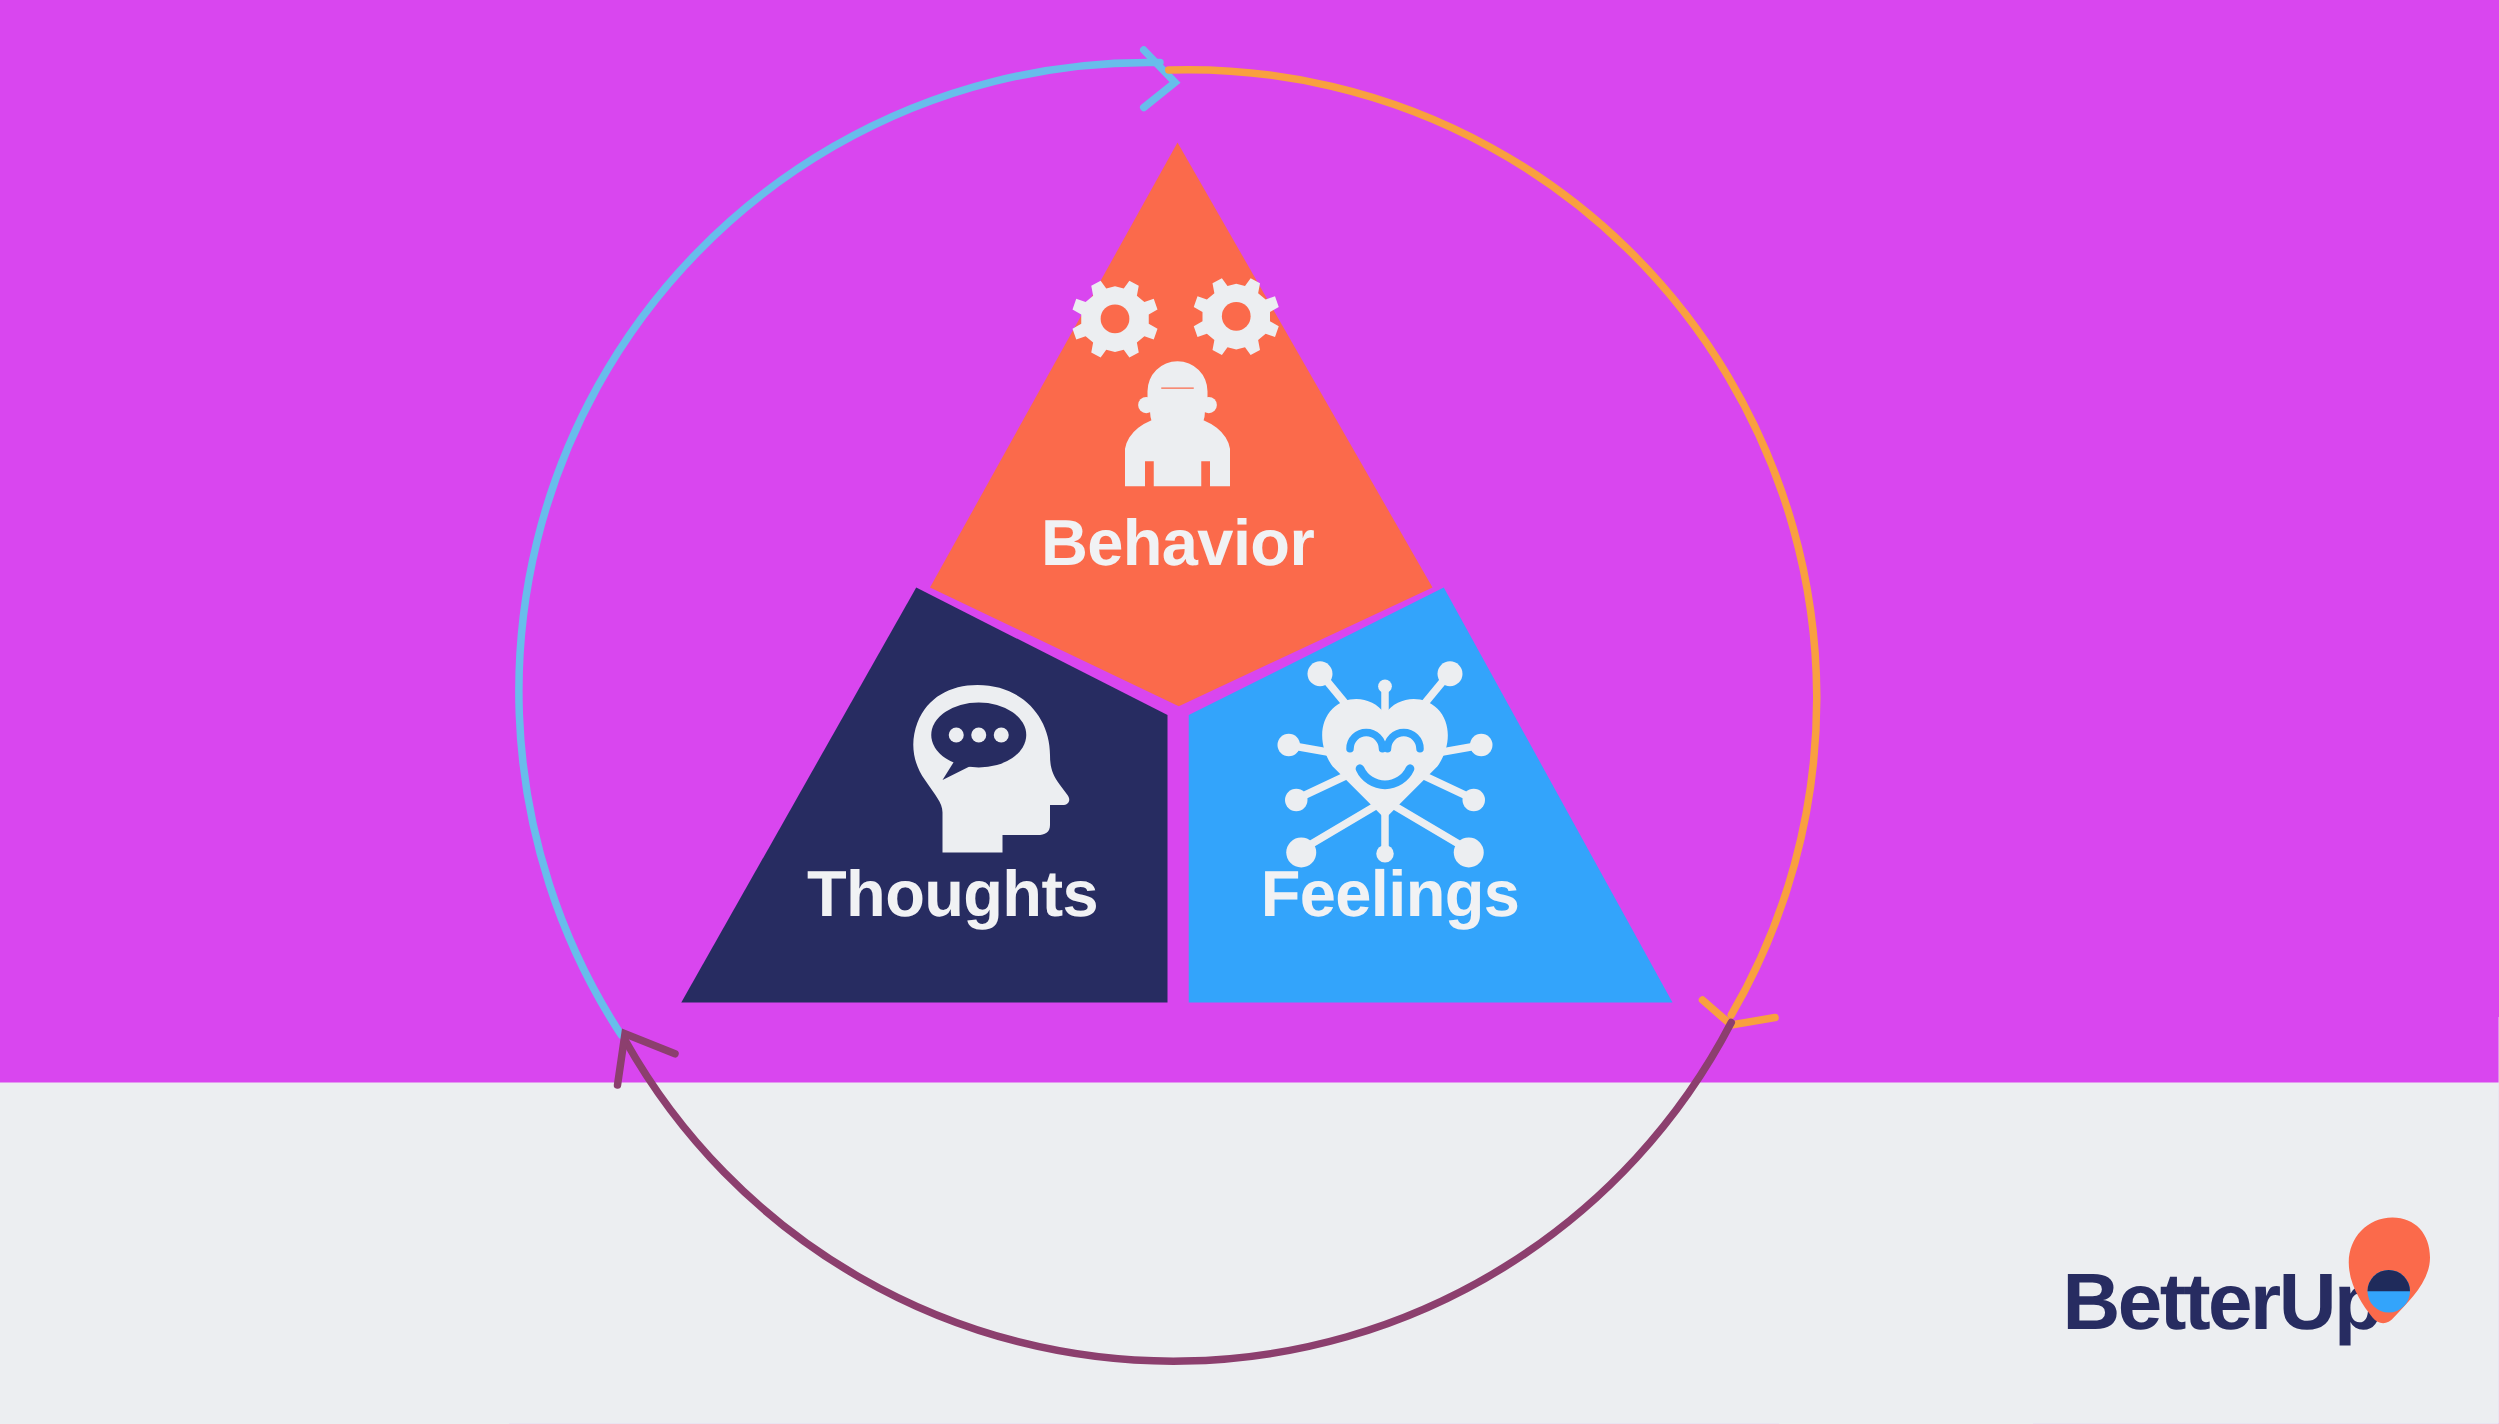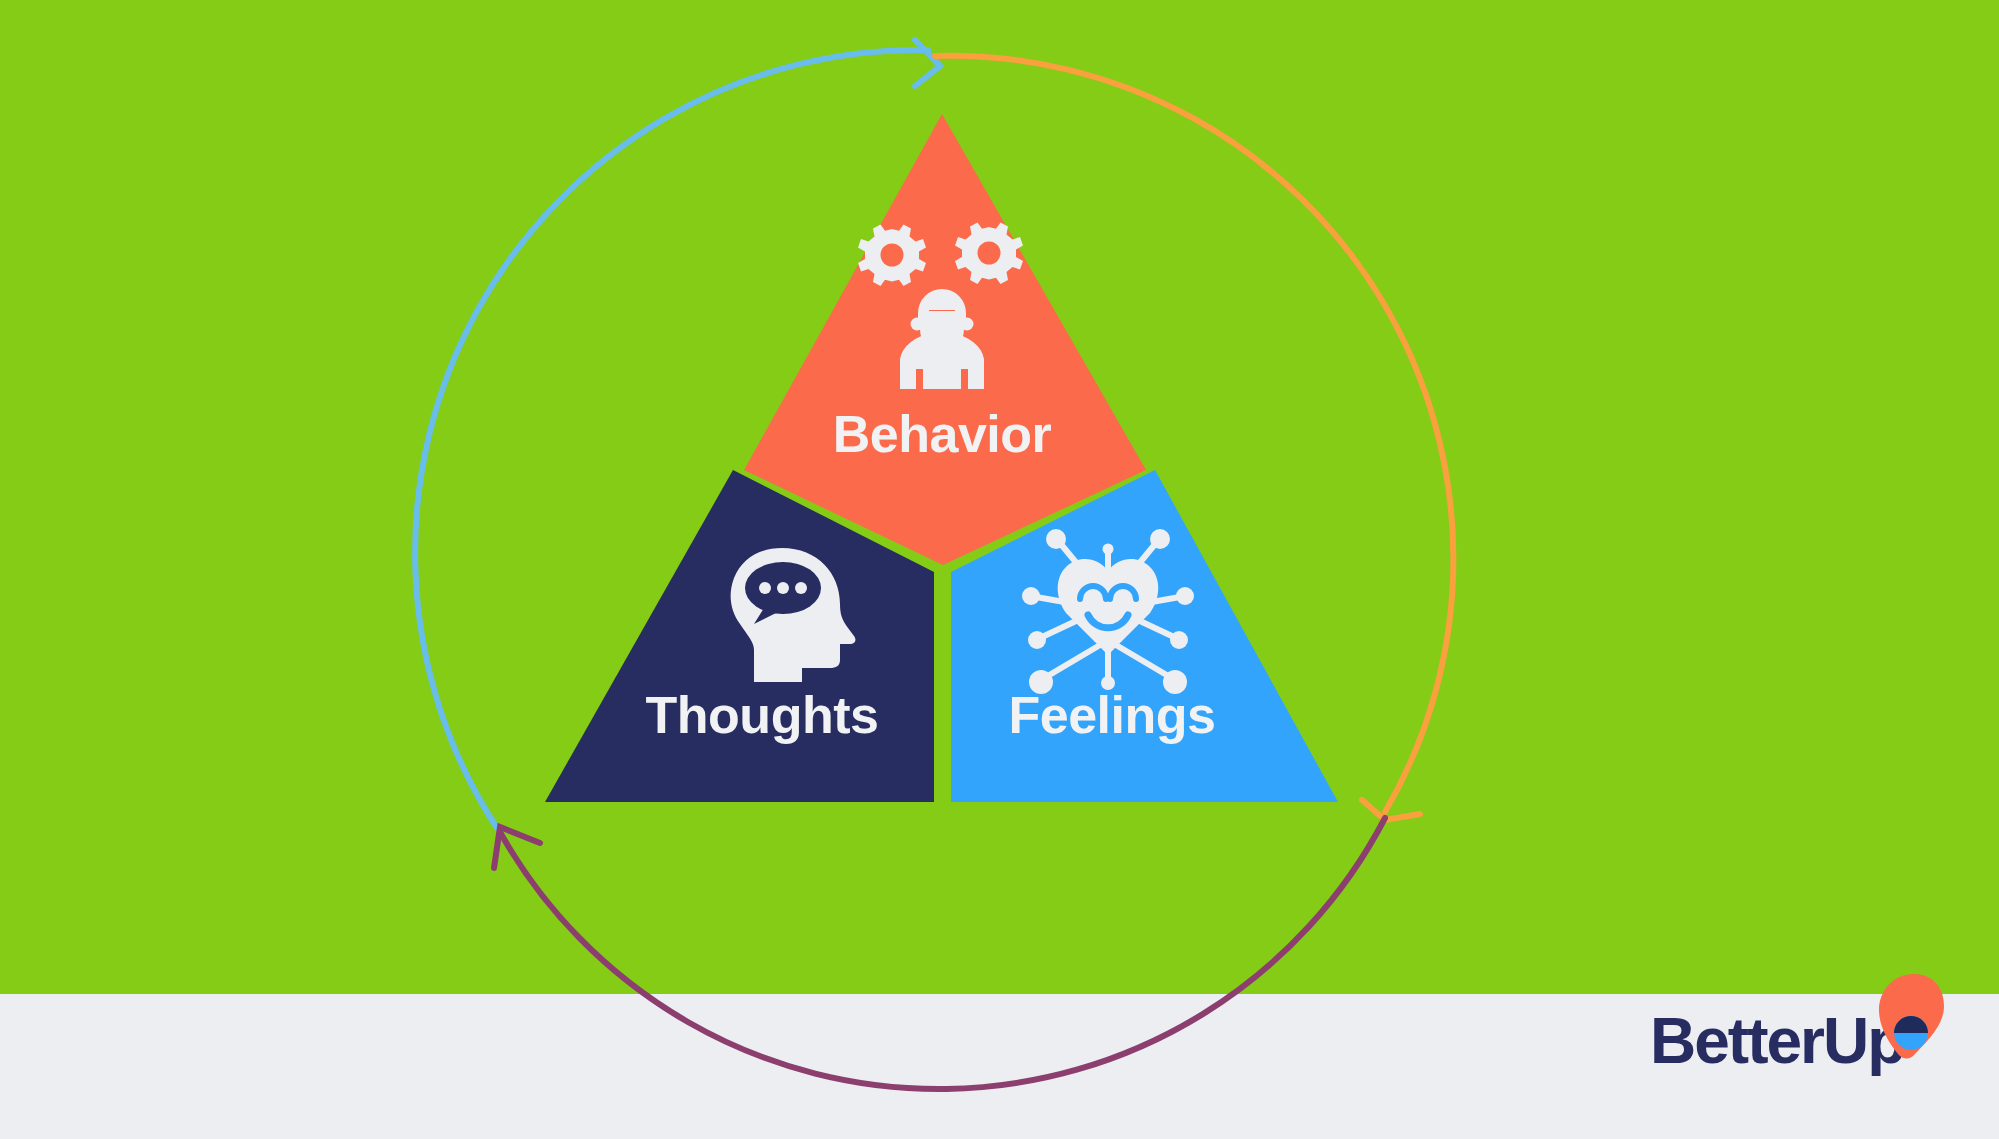--- a/index.html
+++ b/index.html
@@ -4,22 +4,22 @@
 <style>
   * { margin:0; padding:0; box-sizing:border-box; }
   html, body {
     width:1999px; height:1139px;
     background:#eceef1;
     font-family:"Liberation Sans", sans-serif;
     overflow:hidden;
   }
   #stage {
     position:relative;
-    width:1999px; height:994px;
-    background:#84cc16;
+    width:1999px; height:866px;
+    background:#d946ef;
   }
   #diagram-svg {
     position:absolute;
     left:0; top:0;
     width:1999px; height:1139px;
   }
   .seg-label {
     font-weight:700;
     fill:#f1f2f4;
     font-family:"Liberation Sans", sans-serif;

